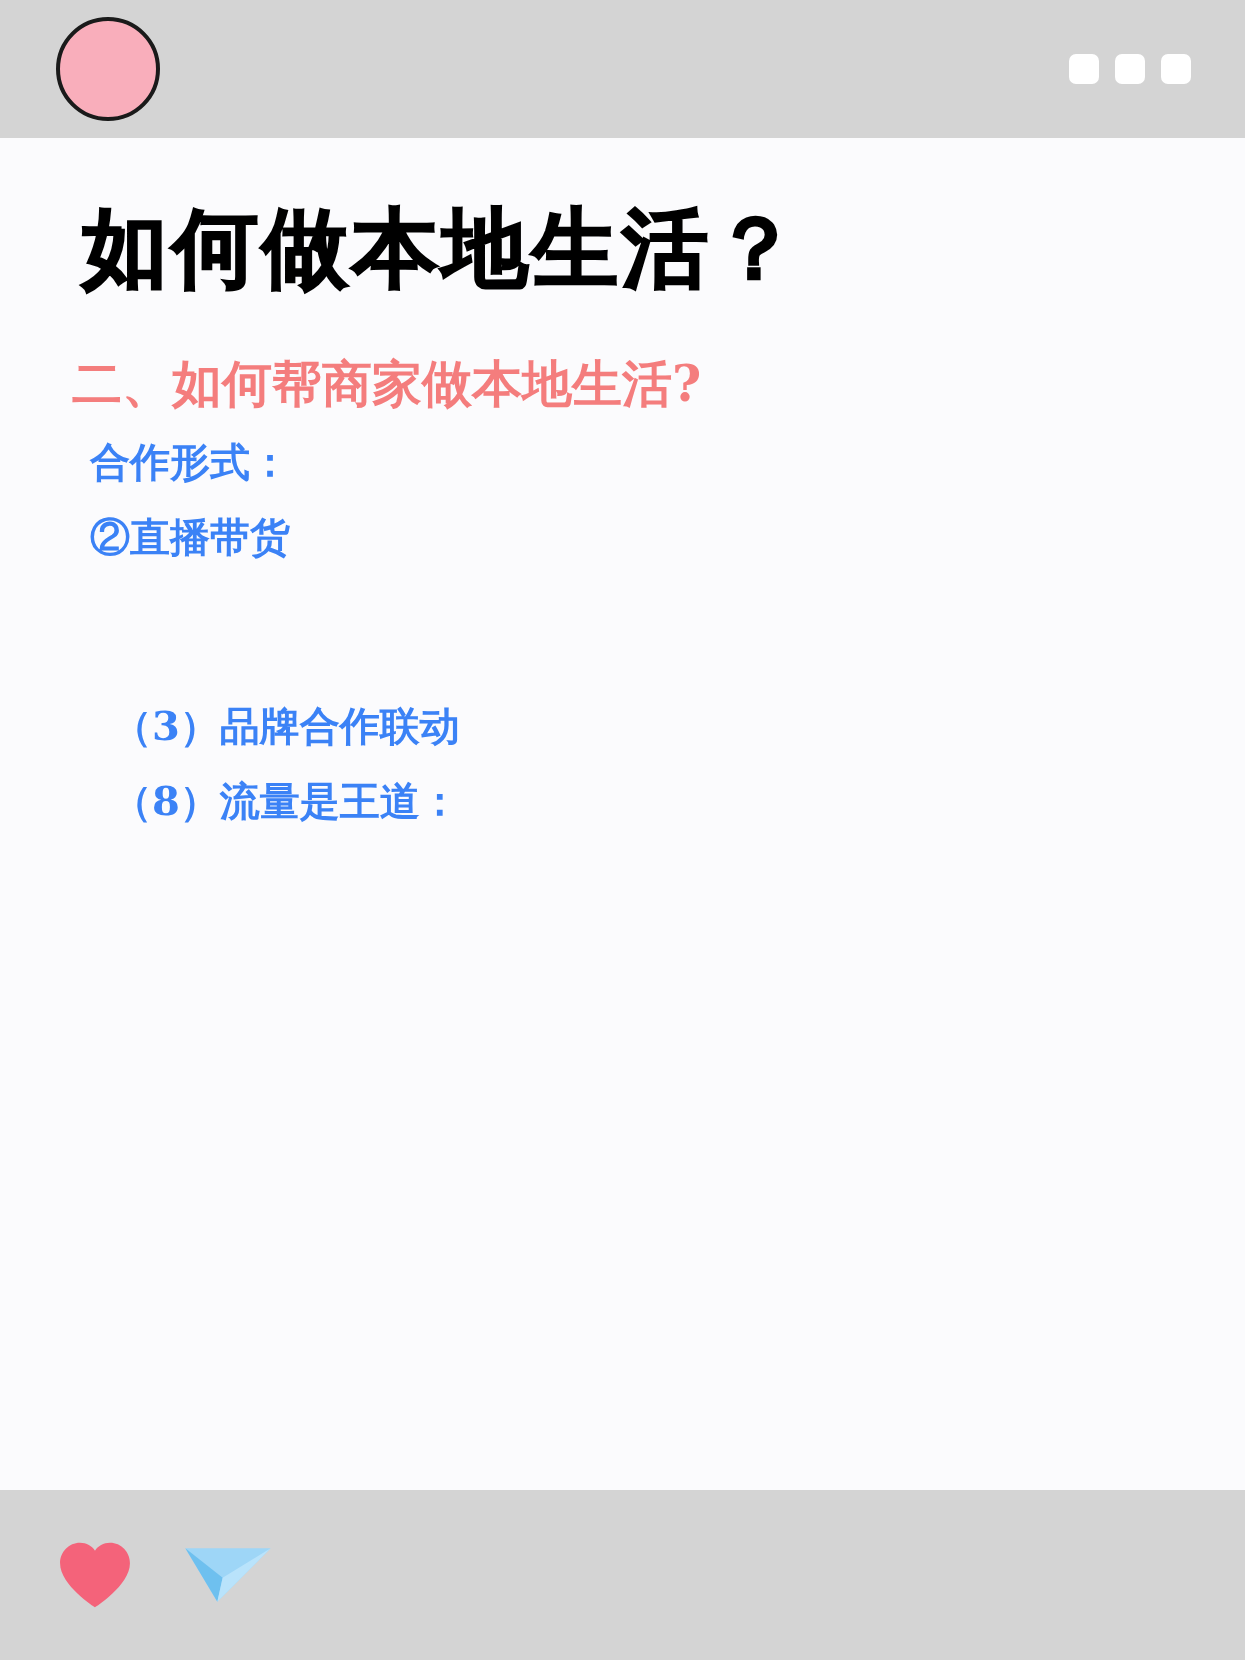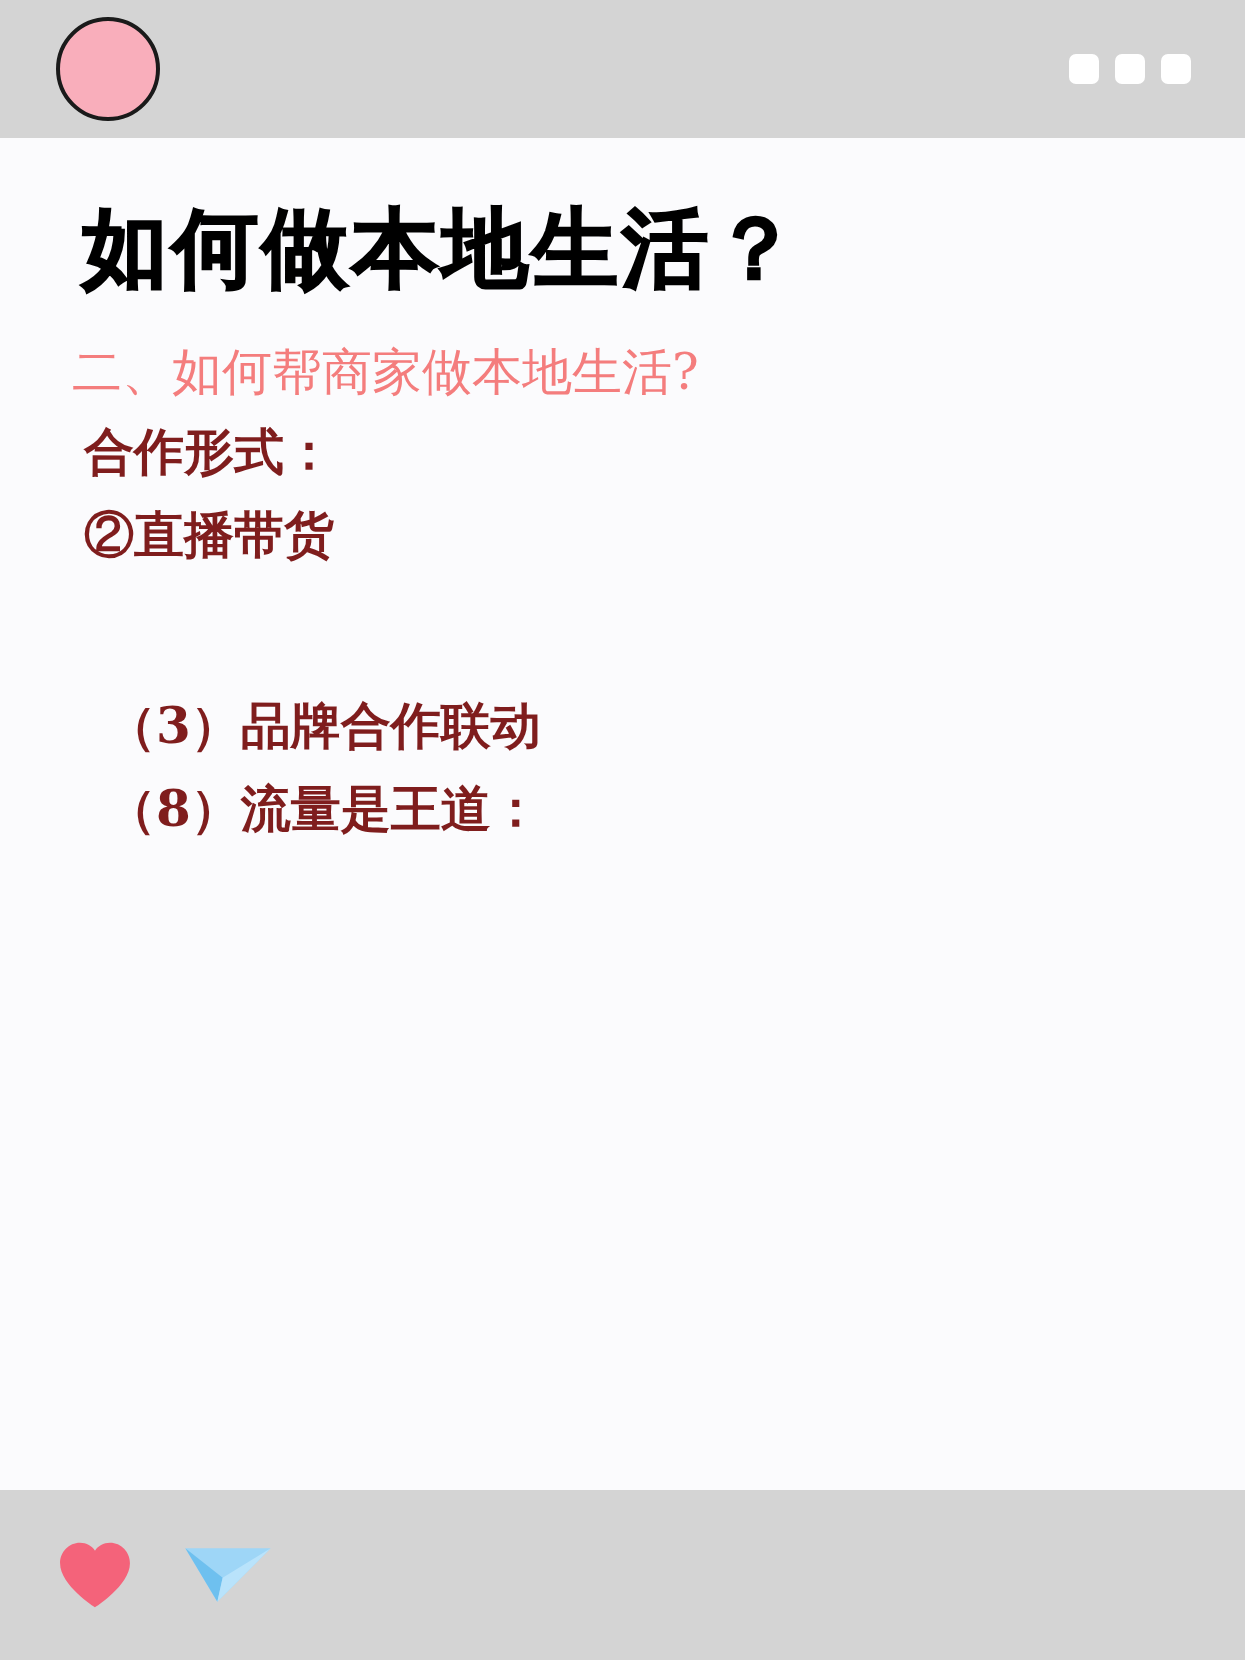--- a/index.html
+++ b/index.html
@@ -63,40 +63,40 @@
     overflow: hidden;
   }
 
   .doc-title {
     font-family: "DejaVu Sans", sans-serif;
     font-weight: 700;
     font-size: 86px;
     line-height: 1.12;
     letter-spacing: 4px;
     color: #000000;
-    margin: 0 0 44px 10px;
+    margin: 0 0 56px 10px;
     -webkit-text-stroke: 2px #000;
   }
 
   .heading-red {
     font-family: "DejaVu Serif", serif;
-    font-weight: 400;
+    font-weight: 700;
     font-size: 50px;
     line-height: 1.28;
     color: #f47d7d;
     margin: 0 0 12px 0;
   }
 
   .para {
     font-family: "DejaVu Serif", serif;
     font-weight: 700;
-    font-size: 50px;
+    font-size: 40px;
     line-height: 1.42;
-    color: #7f1d1d;
-    margin: 12px;
+    color: #3b82f6;
+    margin: 18px;
   }
   .para.indent {
     text-indent: 0;
     padding-left: 22px;
   }
   .gap-lg { height: 96px; }
 
   
   .bottombar {
     height: 170px;

